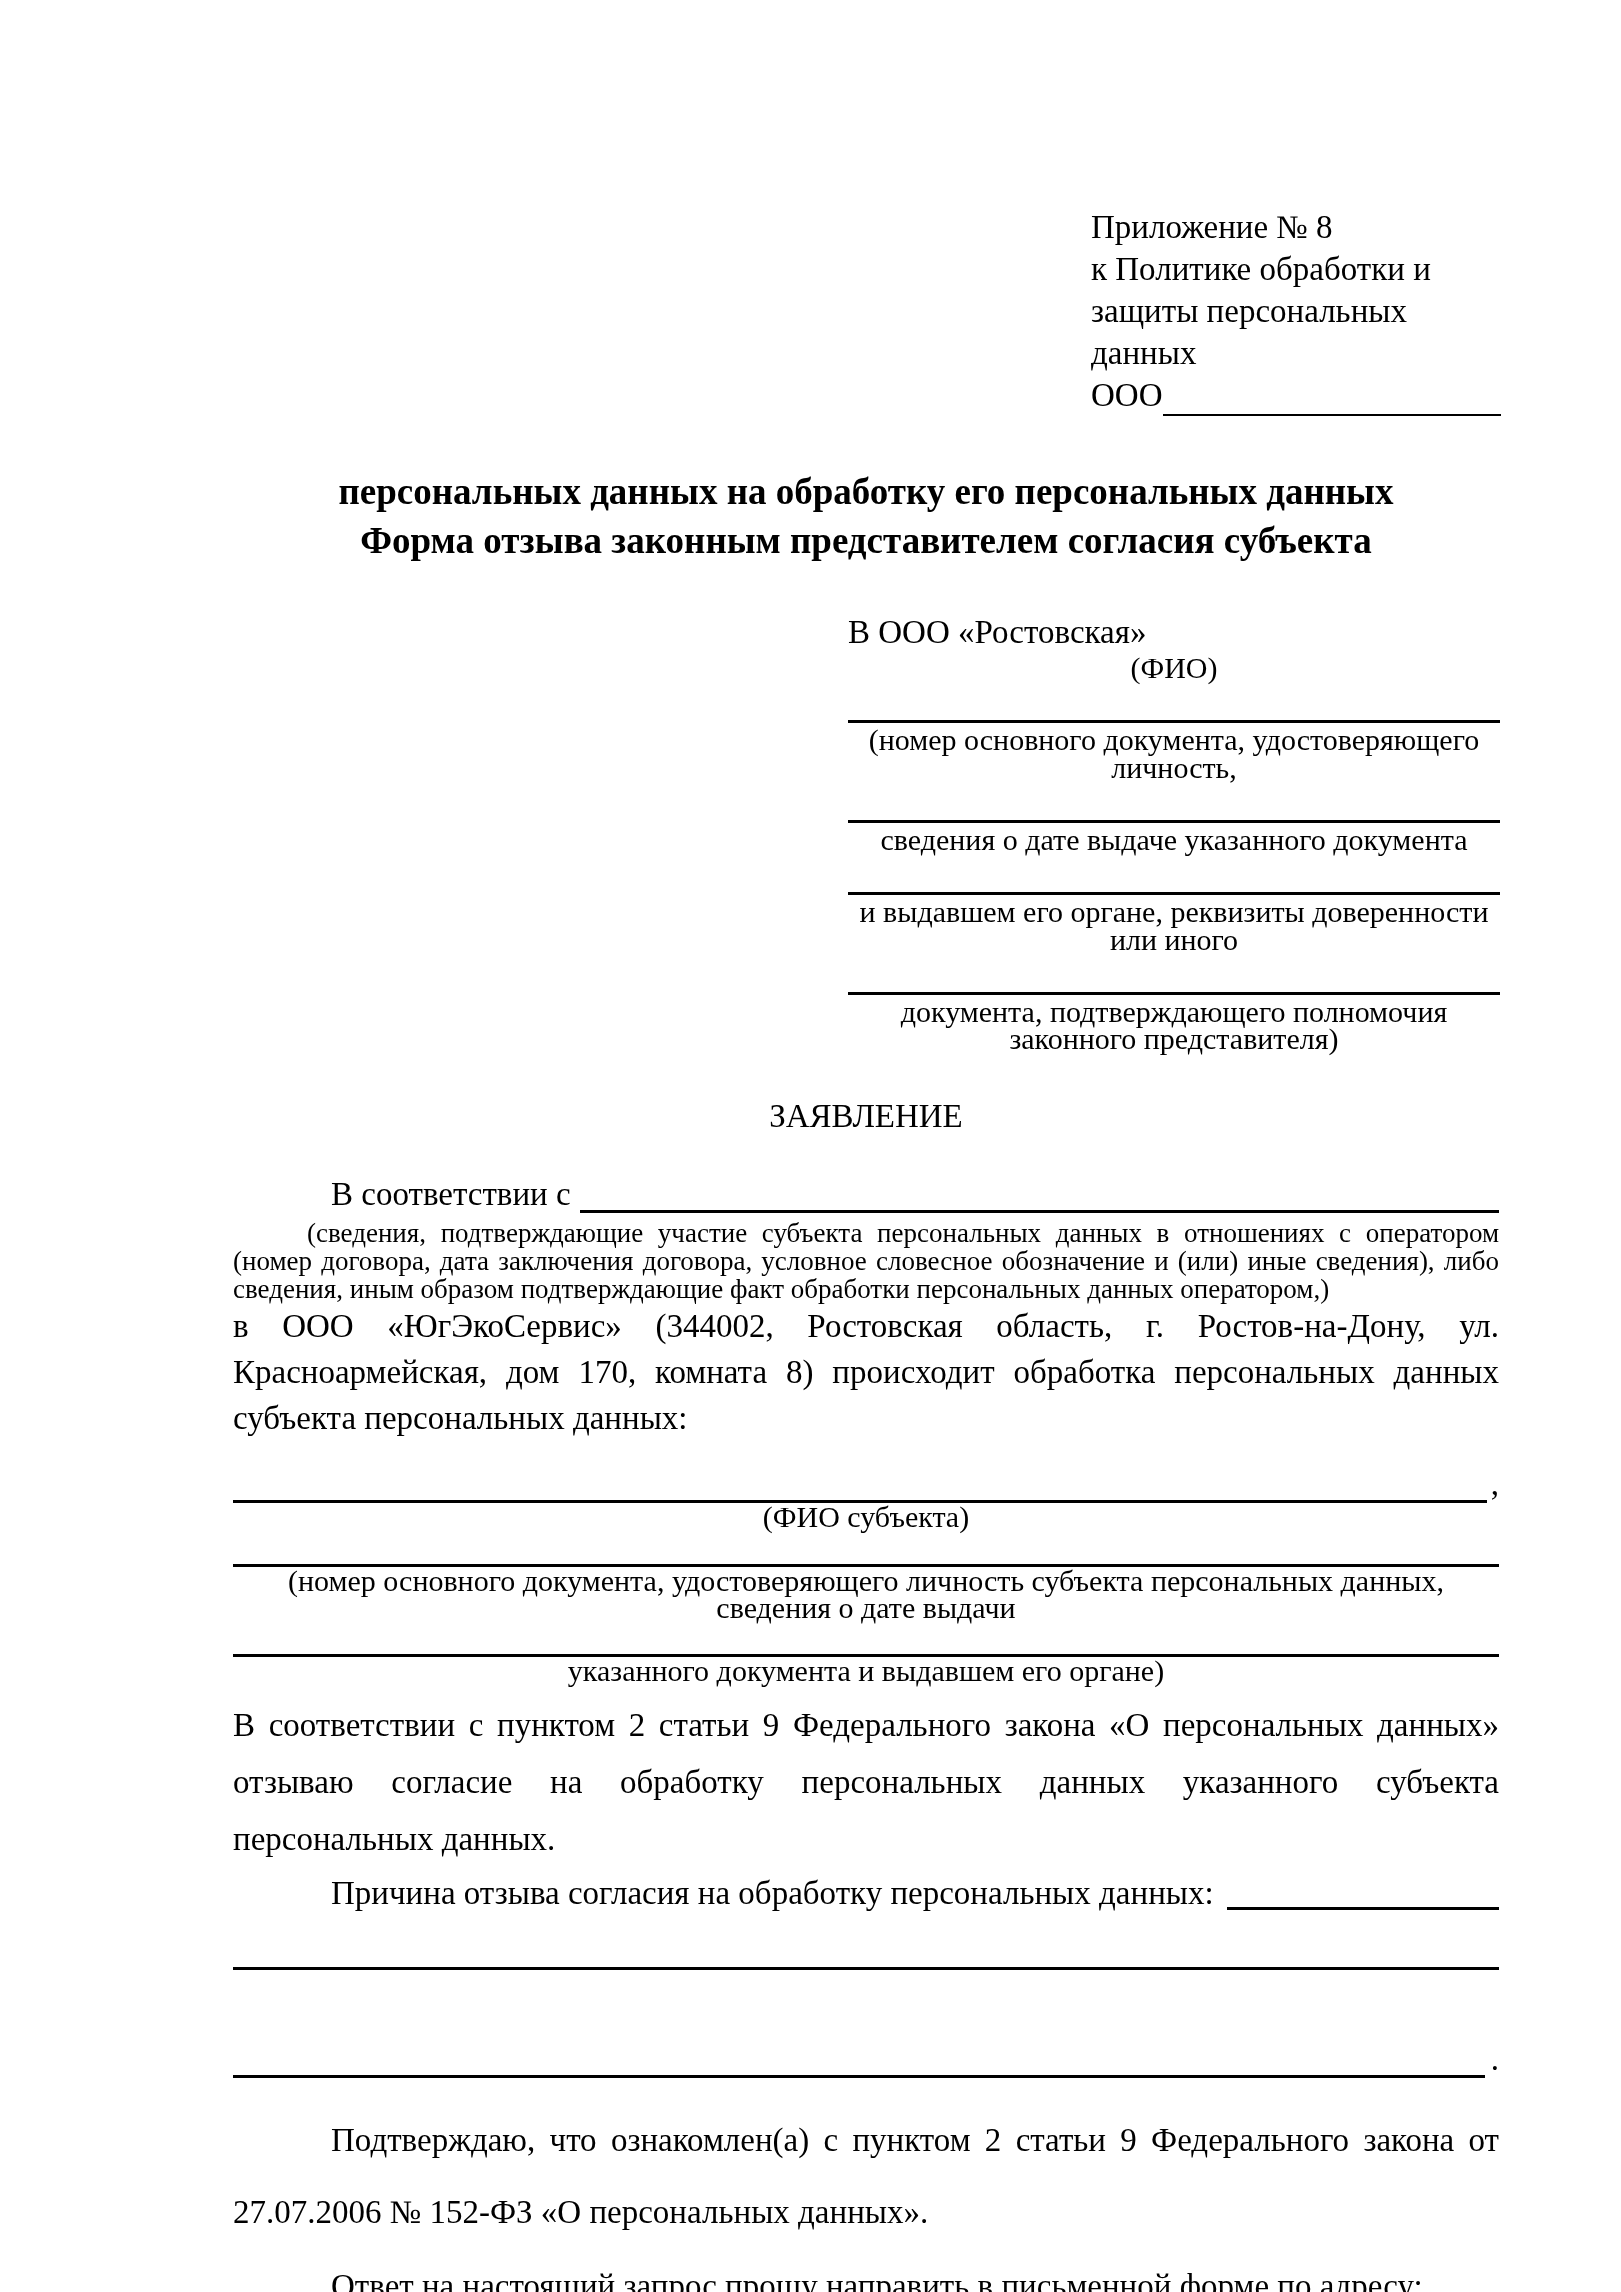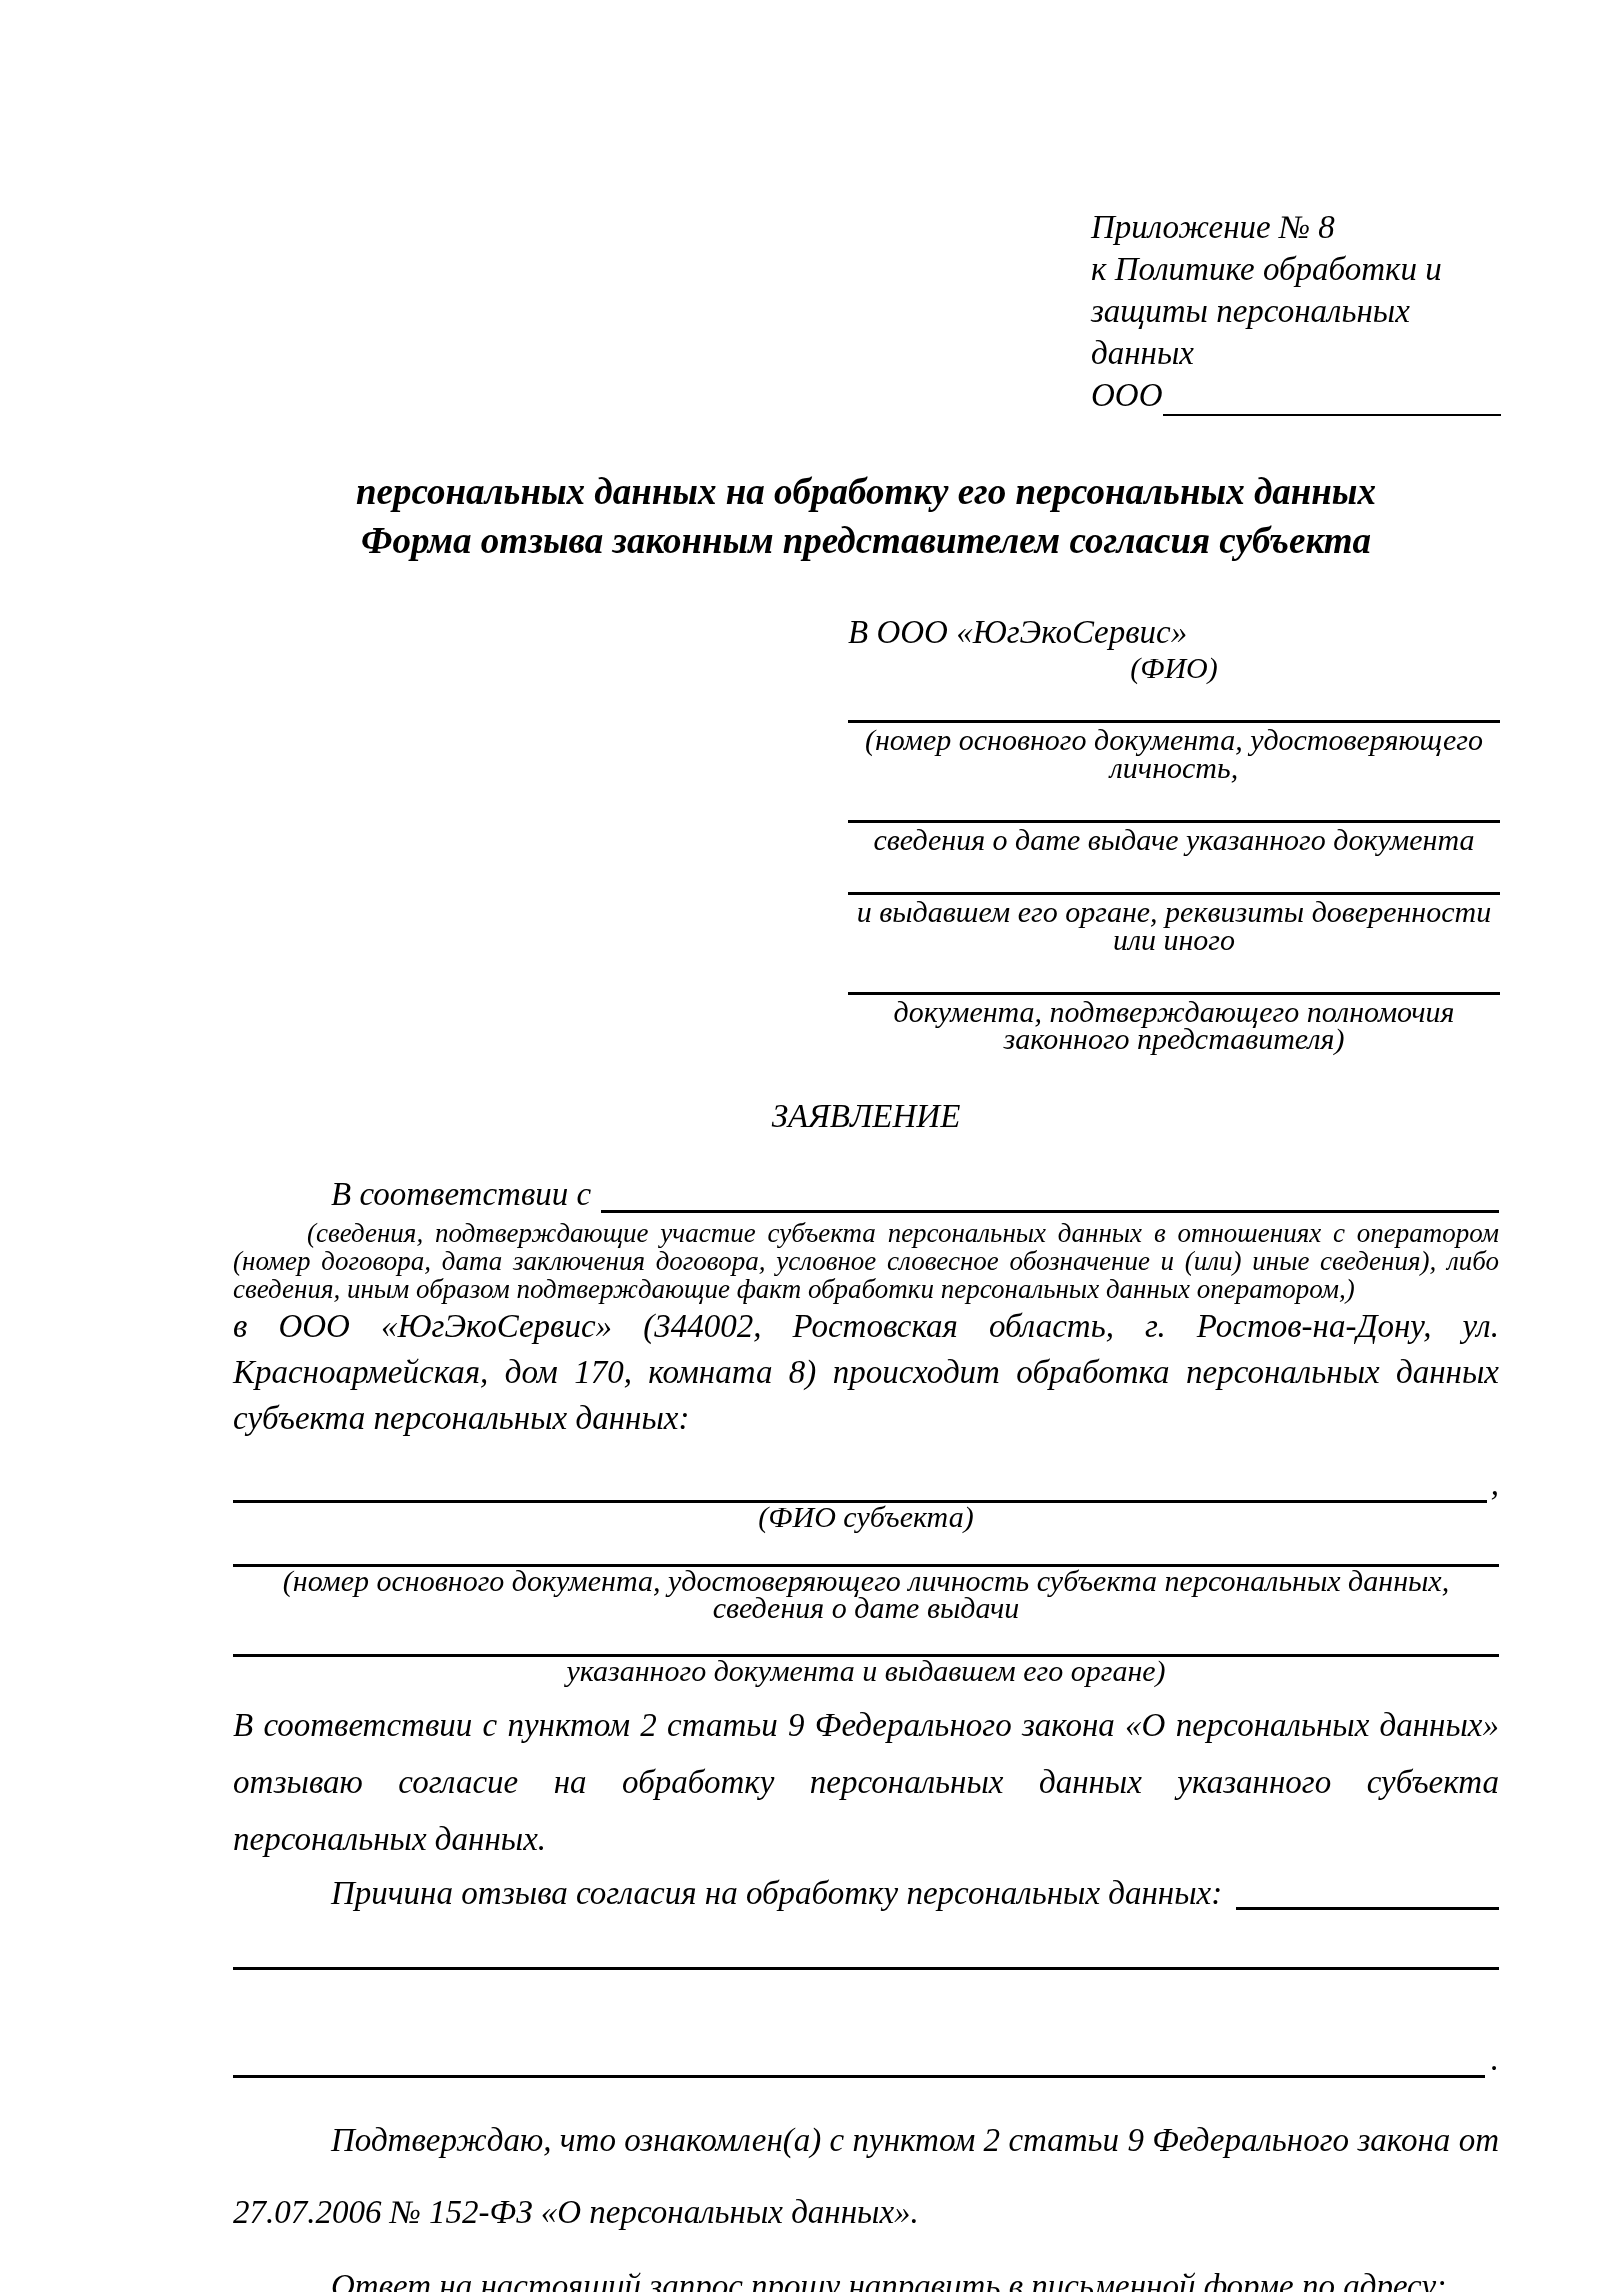--- a/index.html
+++ b/index.html
@@ -7,21 +7,20 @@
   .page {
     position:relative;
     width:1621px; height:2293px;
     margin:0 auto;
     background:#ffffff;
     color:#000000;
     font-family:"Liberation Serif","DejaVu Serif",serif;
     font-size:33px;
     padding:206px 122px 0 233px;
     overflow:hidden;
-    font-style:italic;
   }
   
   .blank { border-bottom:3.9px solid #000; height:1.05em; }
   .rule  { border-bottom:3.9px solid #000; height:0; }
   .cap   { font-size:30px; line-height:27.4px; text-align:center; }
   .grow { flex:1 1 auto; }
   
   .appendix { margin-left:858px; width:410px; line-height:42px; }
   .appendix .org-row { display:flex; align-items:flex-end; }
   .appendix .org-row .blank { border-bottom-width:2.9px; }
@@ -66,21 +65,21 @@
       <span class="blank grow"></span>
     </div>
   </div>
 
   <div class="title">
     <div>персональных данных на обработку его персональных данных</div>
     <div>Форма отзыва законным представителем согласия субъекта</div>
   </div>
 
   <div class="addr">
-    <div class="addr-to">В ООО «ЮгЭкоСервис»</div>
+    <div class="addr-to">В ООО «Ростовская»</div>
 
     <div class="cap">(ФИО)</div>
 
     <div class="rule"></div>
     <div class="cap">(номер основного документа, удостоверяющего личность,</div>
 
     <div class="rule"></div>
     <div class="cap">сведения о дате выдаче указанного документа</div>
 
     <div class="rule"></div>

